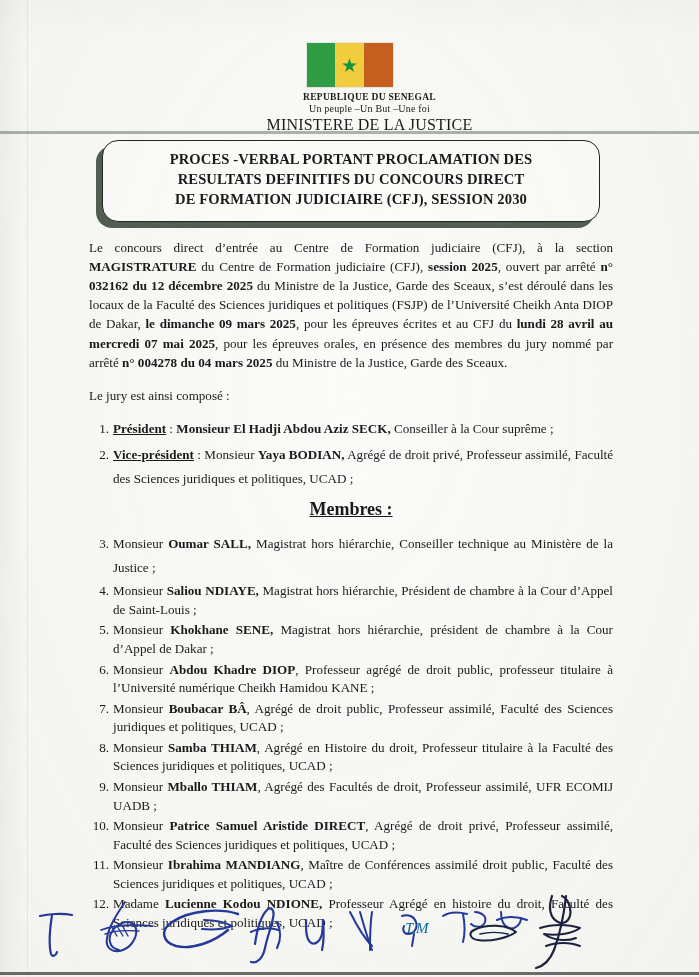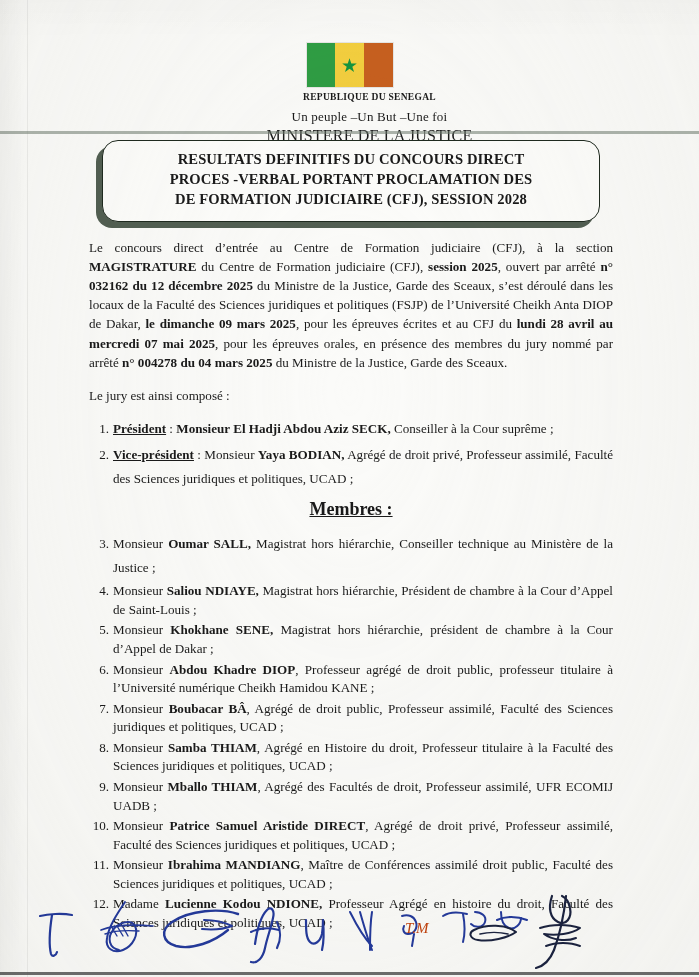--- a/index.html
+++ b/index.html
@@ -58,22 +58,22 @@
     color: #13953f;
   }
   .lh-line { letter-spacing: .2px; padding-left: 40px; }
   .lh-rep {
     font-size: 9.5px;
     font-weight: bold;
     margin-top: 4px;
     letter-spacing: .3px;
   }
   .lh-motto {
-    font-size: 13px;
-    margin-top: 7px;
+    font-size: 10px;
+    margin-top: 1px;
   }
   .lh-min {
     font-size: 16px;
     margin-top: 2px;
     letter-spacing: .2px;
   }
   .lh-cfj {
     font-size: 11px;
     margin-top: 5px;
     letter-spacing: .2px;
@@ -184,21 +184,21 @@
     font-style: italic;
     user-select: none;
   }
   .sig svg { display: block; overflow: visible; }
   .sig-ink { fill: none; stroke: #243a9c; stroke-linecap: round; stroke-linejoin: round; }
   .sig-dark { stroke: #1b2340; }
   .sig-text {
     font-family: "Liberation Serif", serif;
     font-style: italic;
     font-size: 15px;
-    color: #c2410c;
+    color: #0369a1;
   }
   .bottom-rule {
     position: absolute;
     left: 0;
     top: 972px;
     width: 699px;
     height: 3px;
     background: #4a4a4a;
     opacity: .8;
   }
@@ -227,23 +227,23 @@
     <div class="lh-rep lh-line">REPUBLIQUE DU SENEGAL</div>
     <div class="lh-motto lh-line">Un peuple –Un But –Une foi</div>
     <div class="lh-min lh-line">MINISTERE DE LA JUSTICE</div>
     <div class="lh-cfj lh-line">CENTRE   DE FORMATION JUDICIAIRE</div>
   </div>
   <div class="rule"></div>
 
   <div class="title-wrap">
     <div class="title-shadow"></div>
     <div class="title-box">
+      <div class="tline">PROCES -VERBAL PORTANT PROCLAMATION DES</div>
       <div class="tline">RESULTATS DEFINITIFS DU CONCOURS DIRECT</div>
-      <div class="tline">PROCES -VERBAL PORTANT PROCLAMATION DES</div>
-      <div class="tline">DE FORMATION JUDICIAIRE (CFJ), SESSION 2028</div>
+      <div class="tline">DE FORMATION JUDICIAIRE (CFJ), SESSION 2030</div>
     </div>
   </div>
 
   <div class="body">
 
     <p class="para lead"><span>Le concours direct d’entrée au Centre de Formation judiciaire (CFJ), à la section </span><b>MAGISTRATURE</b><span> du Centre de Formation judiciaire (CFJ), </span><b>session 2025</b><span>, ouvert par arrêté </span><b>n° 032162 du 12 décembre 2025</b><span> du Ministre de la Justice, Garde des Sceaux, s’est déroulé dans les locaux de la Faculté des Sciences juridiques et politiques  (FSJP) de l’Université Cheikh Anta DIOP de Dakar, </span><b>le dimanche 09 mars 2025</b><span>, pour les épreuves écrites et au CFJ du </span><b>lundi 28 avril au mercredi 07 mai 2025</b><span>, pour les épreuves orales, en présence des membres du jury nommé par arrêté </span><b>n° 004278 du 04 mars 2025</b><span> du Ministre de la Justice, Garde des Sceaux.</span></p>
 
     <p class="para">Le jury est ainsi composé :</p>
 
     <ol class="jury">

